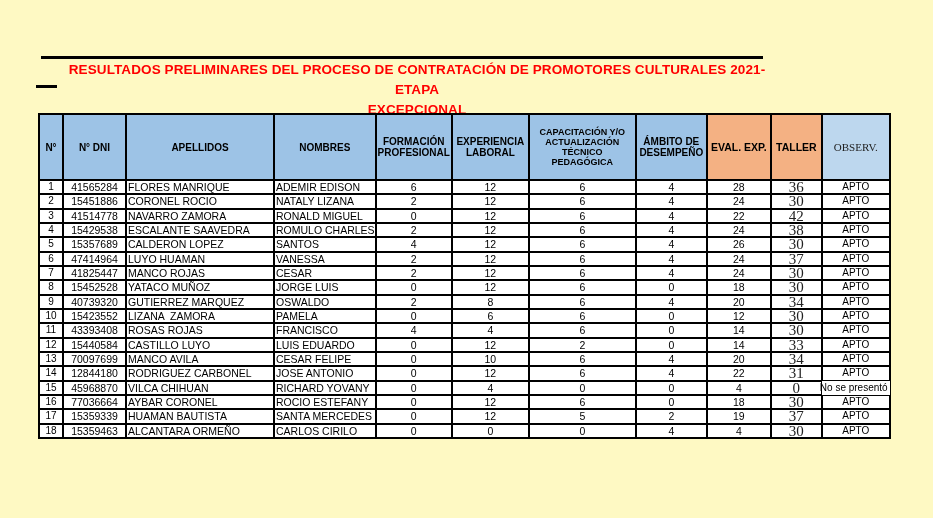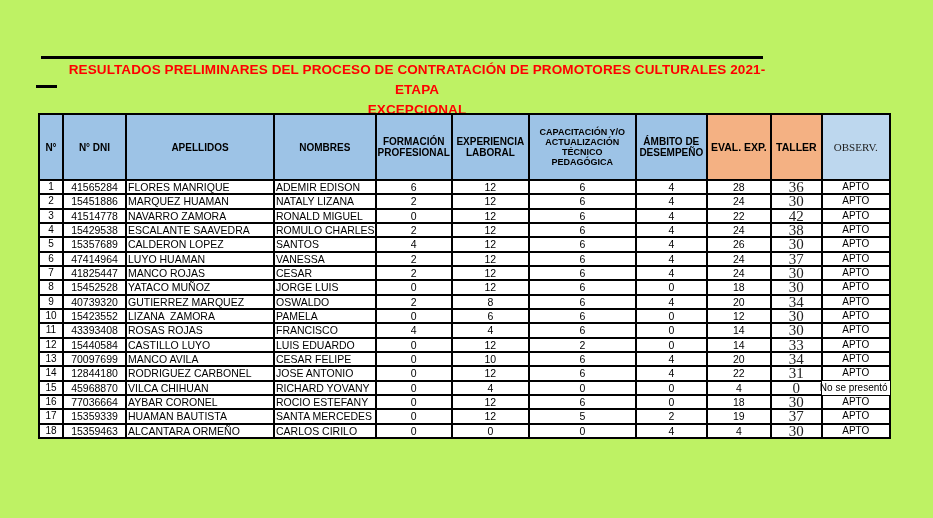--- a/index.html
+++ b/index.html
@@ -1,21 +1,21 @@
 <!DOCTYPE html>
 <html style="--title-red: #FF0000; --header-blue: #9DC3E6; --header-peach: #F4B183; --header-observ: #BDD7EE;"><head>
 <meta charset="utf-8">
 <style>
   * { box-sizing: border-box; }
   html, body { margin: 0; padding: 0; background: #ffffff; }
   .page {
     position: relative;
     width: 933px;
     height: 518px;
-    background: #bef264;
+    background: #fef9c3;
     overflow: hidden;
     font-family: "Liberation Sans", sans-serif;
   }
   .rule-top {
     position: absolute;
     left: 41px; top: 56px;
     width: 722px; height: 3px;
     background: #000000;
   }
   .rule-dash {
@@ -139,21 +139,21 @@
           <td class="c-experiencia">12</td>
           <td class="c-capacitacion">6</td>
           <td class="c-ambito">4</td>
           <td class="c-eval_exp">28</td>
           <td class="c-taller">36</td>
           <td class="c-observ">APTO</td>
         </tr>
         <tr>
           <td class="c-n">2</td>
           <td class="c-dni">15451886</td>
-          <td class="c-apellidos">MARQUEZ HUAMAN</td>
+          <td class="c-apellidos">CORONEL ROCIO</td>
           <td class="c-nombres">NATALY LIZANA</td>
           <td class="c-formacion">2</td>
           <td class="c-experiencia">12</td>
           <td class="c-capacitacion">6</td>
           <td class="c-ambito">4</td>
           <td class="c-eval_exp">24</td>
           <td class="c-taller">30</td>
           <td class="c-observ">APTO</td>
         </tr>
         <tr>

